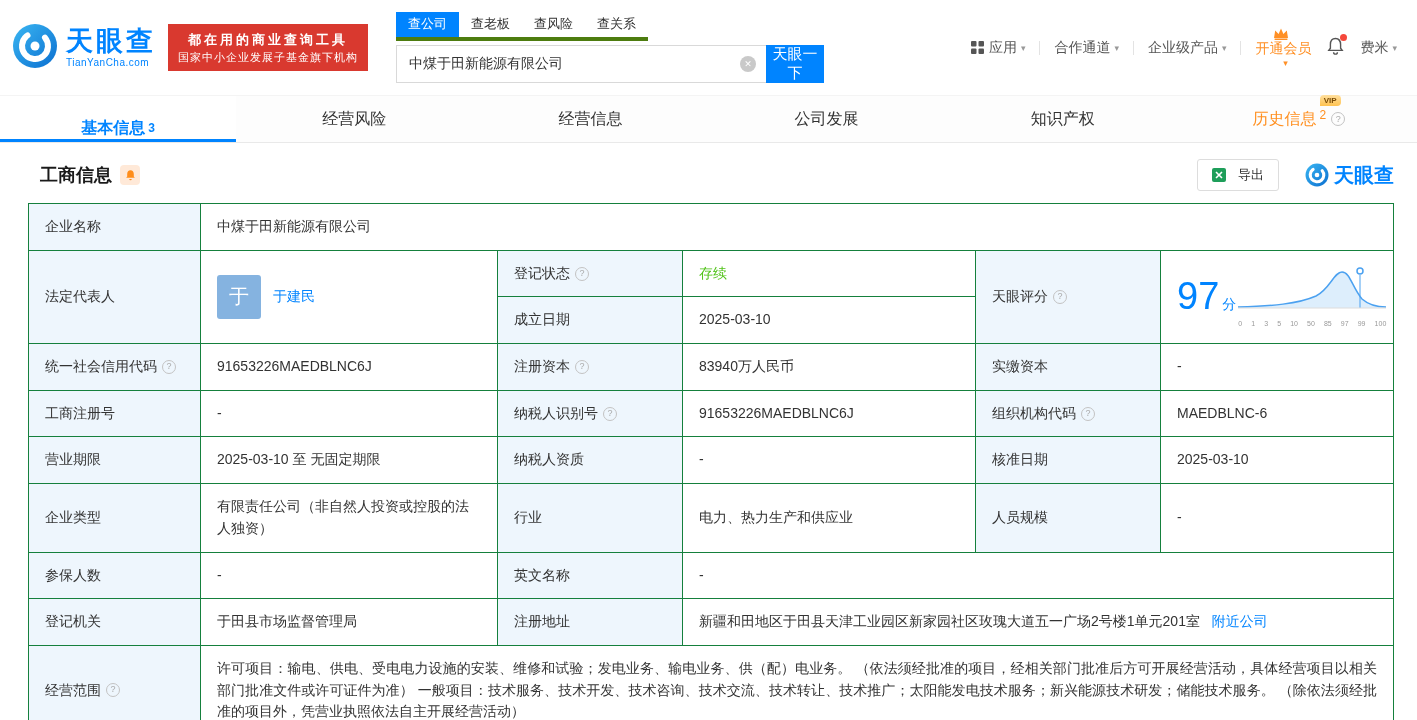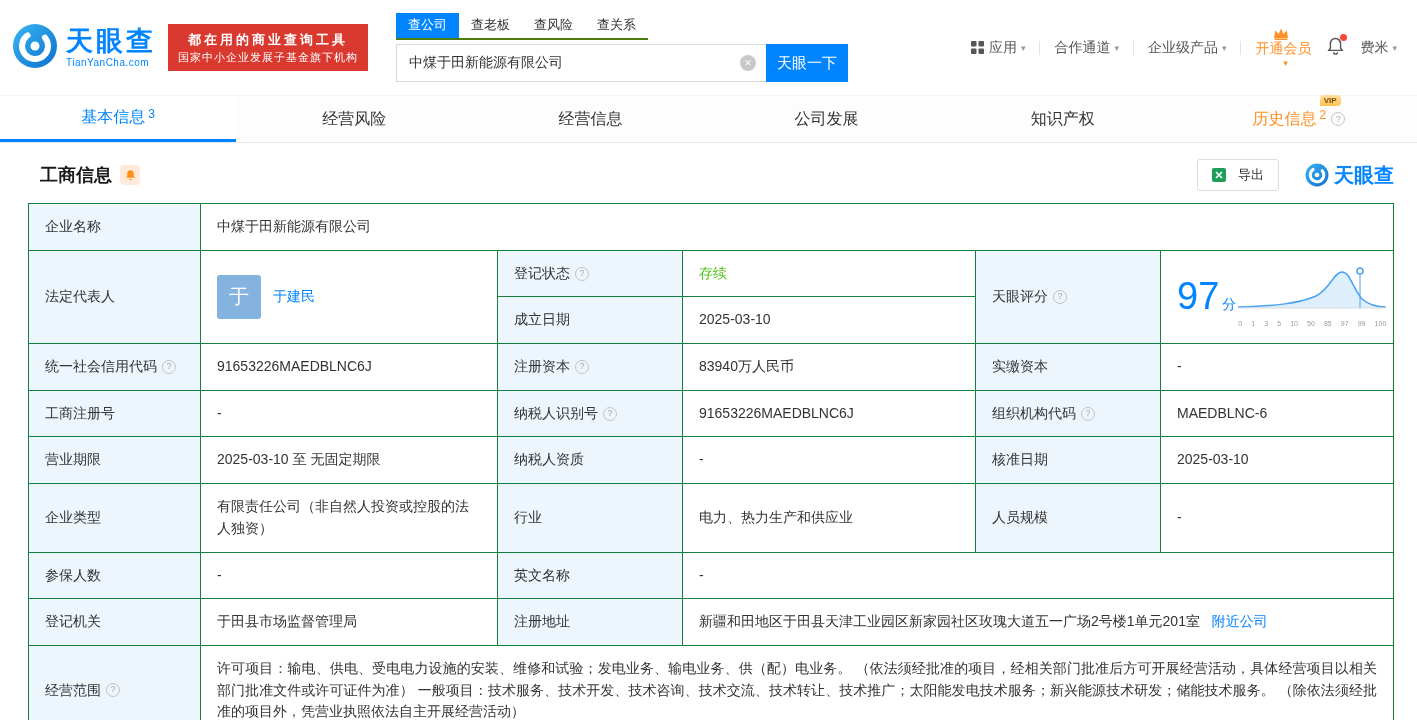--- a/index.html
+++ b/index.html
@@ -9,45 +9,45 @@
   
   .header { height:95px; display:flex; align-items:center; padding:0 20px 0 12px; background:#fff; }
   .logo { display:flex; align-items:center; cursor:pointer; }
   .logo-text { margin-left:8px; }
   .logo-name { font-size:27px; font-weight:bold; color:#0084ff; letter-spacing:3px; line-height:1.1; }
   .logo-domain { font-size:10px; color:#0084ff; letter-spacing:.5px; }
   .red-badge { margin-left:12px; background:#d9392f; color:#fff; padding:6px 10px; text-align:center; }
   .red-badge .l1 { font-size:13px; font-weight:bold; letter-spacing:3px; line-height:1.5; }
   .red-badge .l2 { font-size:11px; letter-spacing:1px; line-height:1.4; }
   .search-area { margin-left:28px; }
-  .search-tabs { display:flex; width:252px; border-bottom:2px solid #4d7c0f; }
+  .search-tabs { display:flex; width:252px; border-bottom:4px solid #4d7c0f; }
   .search-tab { font-size:13px; padding:3px 12px 4px; color:#333; cursor:pointer; }
   .search-tab.active { background:#0084ff; color:#fff; }
   .search-row { display:flex; margin-top:4px; }
   .search-box { position:relative; width:370px; }
   .search-input { width:370px; height:38px; border:1px solid #d9d9d9; border-right:none;
      padding:0 34px 0 12px; font-size:14px; color:#333; outline:none;
      font-family:"Liberation Sans","DejaVu Sans",sans-serif; }
   .clear-icon { position:absolute; right:10px; top:11px; width:16px; height:16px; border-radius:50%;
      background:#c9c9c9; color:#fff; font-size:9px; display:flex; align-items:center; justify-content:center; cursor:pointer; }
-  .search-btn { width:82px; height:38px; background:#0084ff; color:#fff; font-size:15px; border:none; cursor:pointer; }
+  .search-btn { width:58px; height:38px; background:#0084ff; color:#fff; font-size:15px; border:none; cursor:pointer; }
   .top-nav { margin-left:auto; display:flex; align-items:center; font-size:14px; color:#555; }
   .nav-item { display:flex; align-items:center; cursor:pointer; white-space:nowrap; }
   .nav-item .caret { font-size:9px; color:#999; margin-left:4px; }
   .nav-sep { width:1px; height:14px; background:#e3e3e3; margin:0 14px; }
   .vip-link { color:#ff9026;flex-direction:column; }
   .vip-link .caret { color:#ff9026; }
   .bell-wrap { position:relative; margin:0 16px 0 16px; cursor:pointer; }
   .bell-dot { position:absolute; top:-3px; right:-3px; width:7px; height:7px; border-radius:50%; background:#f5483b; }
 
   
   .main-tabs { height:48px; display:flex; background:#fdfdfd; border-bottom:1px solid #e9e9e9; border-top:1px solid #f4f4f4; }
   .main-tab { flex:1; display:flex; align-items:center; justify-content:center; font-size:16px; color:#333;
      cursor:pointer; position:relative; }
-  .main-tab.active { color:#0084ff; font-weight:normal; background:#fff; border-bottom:3px solid #0084ff; }
+  .main-tab.active { color:#0084ff; font-weight:bold; background:#fff; border-bottom:3px solid #0084ff;align-items:flex-end; }
   .tab-count { font-size:12px; margin-left:3px; transform:translateY(-4px); }
   .main-tab.history { color:#ff9021; }
   .tab-label-wrap { position:relative; display:flex; align-items:center; }
   .vip-badge { position:absolute; top:-14px; right:-24px; background:linear-gradient(#ffdf9e,#ffc351);
      color:#7a4b06; font-size:8px; font-weight:bold; padding:1px 4px; border-radius:4px 4px 4px 0; }
   .qicon { display:inline-flex; width:14px; height:14px; border:1px solid #c3c3c3; color:#aaa; border-radius:50%;
      font-size:9px; align-items:center; justify-content:center; margin-left:5px; flex:none; cursor:pointer; }
 
   
   .section-head { display:flex; align-items:center; padding:16px 23px 12px 40px; }

